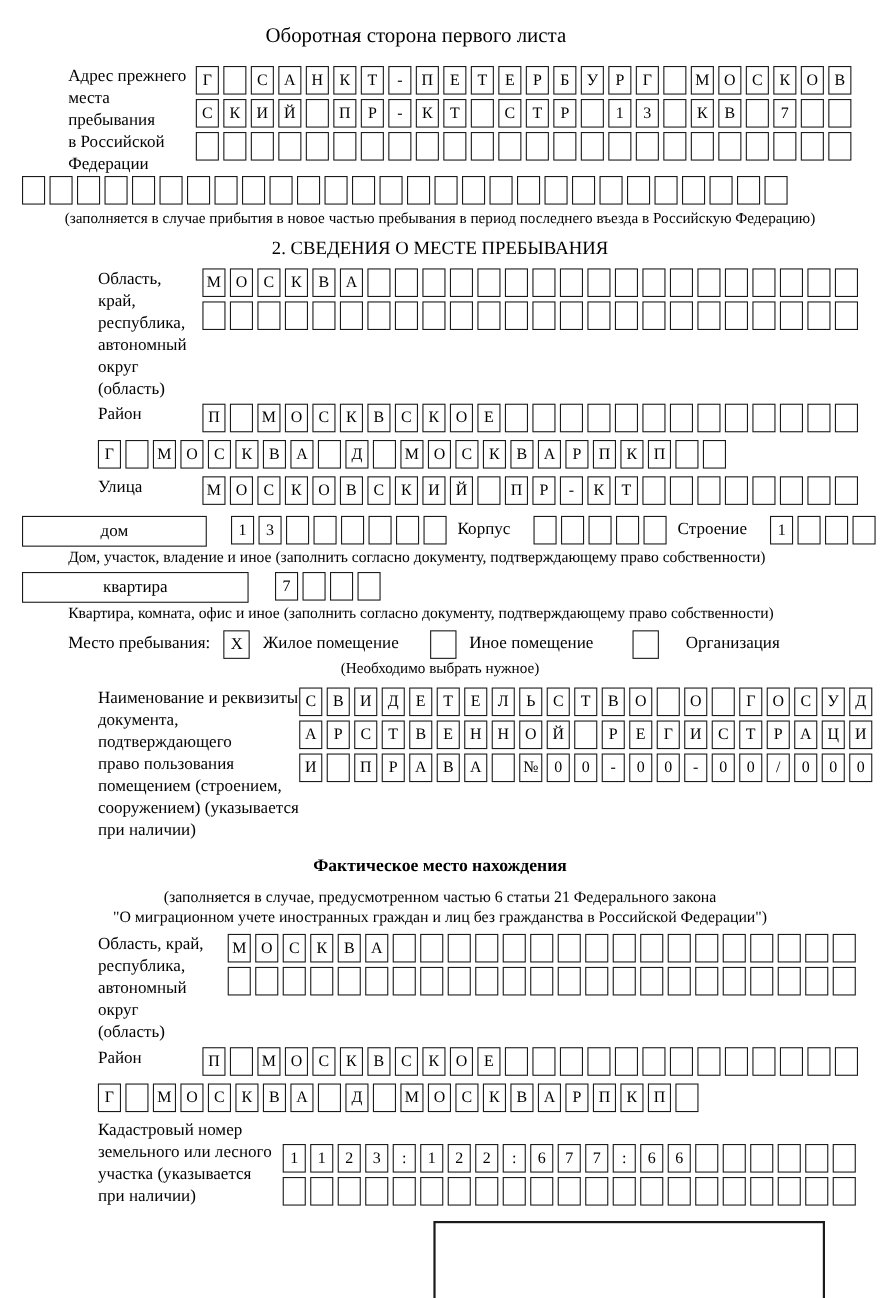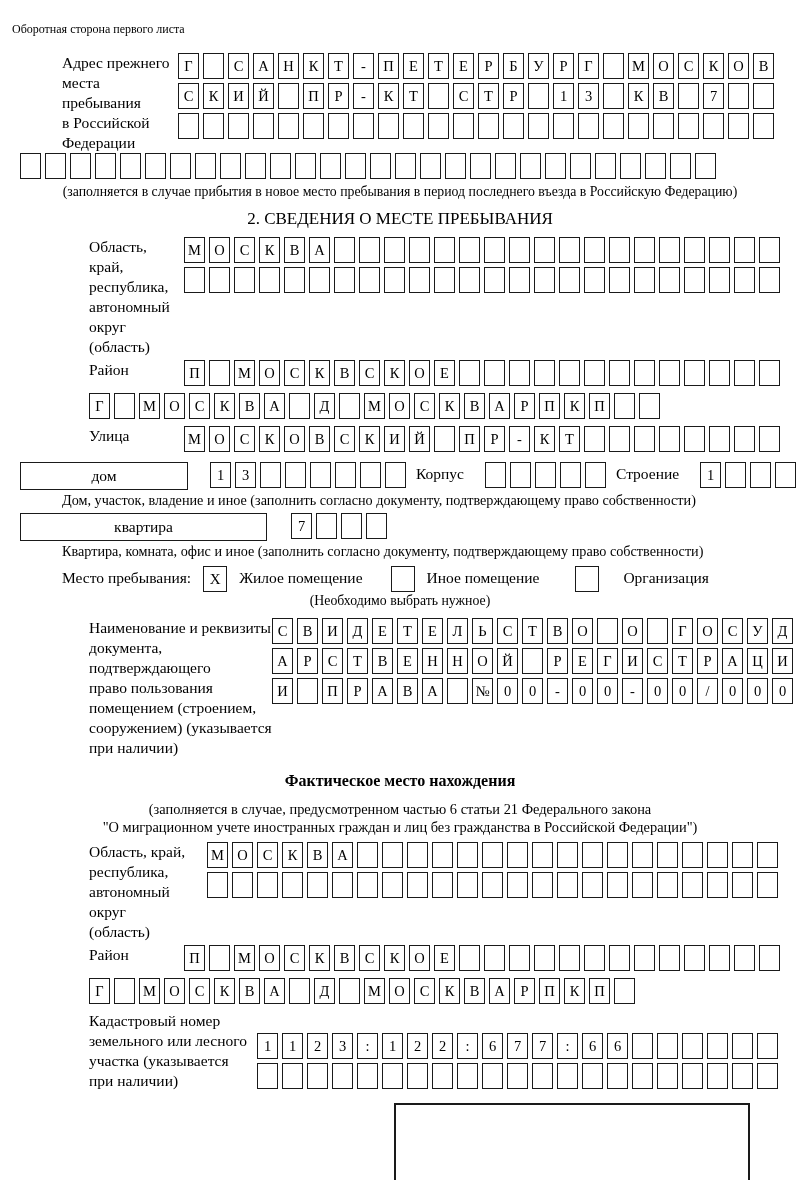--- a/index.html
+++ b/index.html
@@ -2,21 +2,21 @@
 <html><head>
 <meta charset="utf-8">
 <style>
   * { margin:0; padding:0; box-sizing:border-box; }
   html,body { background:#ffffff; }
   body {
     width:800px; height:1180px; overflow:hidden;
     font-family:"Liberation Serif", serif; color:#000;
     position:relative;
   }
-  .header-note { padding:22px 56px 0 12px; text-align:left; font-size:12px; }
+  .header-note { padding:22px 56px 0 12px; text-align:center; font-size:19px; }
 
   .flex-row { display:flex; align-items:flex-start; }
   .label { font-size:15.5px; line-height:20px; }
   .boxes-col { display:block; }
 
   .box-row { white-space:nowrap; height:26px; margin-bottom:4px; display:block; }
   .box-row.inline { display:inline-block; vertical-align:top; margin-bottom:0;padding-left:14px; }
   .cbox {
     display:inline-block; width:21px; height:26px;
     border:1.5px solid #1a1a1a; margin-right:4px;
@@ -42,21 +42,21 @@
   .block-gap { margin-top:8px; }
   .row-gap { margin-top:3px; }
 
   .wide-box {
     display:inline-block; border:1.5px solid #1a1a1a; height:28px;
     line-height:25px; text-align:center; font-size:15.5px; vertical-align:top;
   }
   .dom-row { margin:6px 0 0 20px; white-space:nowrap; }
   .dom-box { width:168px; margin-right:8px; }
   .kvartira-row { margin:4px 0 0 20px; white-space:nowrap; }
-  .kvartira-box { width:247px; margin-right:10px; }
+  .kvartira-box { width:206px; margin-right:10px; }
   .inline-label { font-size:15.5px; display:inline-block; margin:3px 7px 0 6px; vertical-align:top; }
 
   .hint { font-size:14.2px; margin:2px 0 4px 62px; }
 
   .mesto-row { margin:6px 0 0 62px; white-space:nowrap; }
   .mesto-label { font-size:15.5px; display:inline-block; margin-top:3px; vertical-align:top; }
   .check-box {
     display:inline-block; width:24px; height:26px; border:1.5px solid #1a1a1a;
     text-align:center; line-height:24px; font-size:15px; margin:0 12px; vertical-align:top;
   }
@@ -76,21 +76,21 @@
 
   <div class="flex-row prev-address">
     <div class="label" style="width:116px">Адрес прежнего<br>места пребывания<br>в Российской<br>Федерации</div>
     <div class="boxes-col">
       <div class="box-row"><span class="cbox">Г</span><span class="cbox"></span><span class="cbox">С</span><span class="cbox">А</span><span class="cbox">Н</span><span class="cbox">К</span><span class="cbox">Т</span><span class="cbox">-</span><span class="cbox">П</span><span class="cbox">Е</span><span class="cbox">Т</span><span class="cbox">Е</span><span class="cbox">Р</span><span class="cbox">Б</span><span class="cbox">У</span><span class="cbox">Р</span><span class="cbox">Г</span><span class="cbox"></span><span class="cbox">М</span><span class="cbox">О</span><span class="cbox">С</span><span class="cbox">К</span><span class="cbox">О</span><span class="cbox">В</span></div>
       <div class="box-row"><span class="cbox">С</span><span class="cbox">К</span><span class="cbox">И</span><span class="cbox">Й</span><span class="cbox"></span><span class="cbox">П</span><span class="cbox">Р</span><span class="cbox">-</span><span class="cbox">К</span><span class="cbox">Т</span><span class="cbox"></span><span class="cbox">С</span><span class="cbox">Т</span><span class="cbox">Р</span><span class="cbox"></span><span class="cbox">1</span><span class="cbox">3</span><span class="cbox"></span><span class="cbox">К</span><span class="cbox">В</span><span class="cbox"></span><span class="cbox">7</span><span class="cbox"></span><span class="cbox"></span></div>
       <div class="box-row"><span class="cbox"></span><span class="cbox"></span><span class="cbox"></span><span class="cbox"></span><span class="cbox"></span><span class="cbox"></span><span class="cbox"></span><span class="cbox"></span><span class="cbox"></span><span class="cbox"></span><span class="cbox"></span><span class="cbox"></span><span class="cbox"></span><span class="cbox"></span><span class="cbox"></span><span class="cbox"></span><span class="cbox"></span><span class="cbox"></span><span class="cbox"></span><span class="cbox"></span><span class="cbox"></span><span class="cbox"></span><span class="cbox"></span><span class="cbox"></span></div>
     </div>
   </div>
   <div class="box-row overflow-row"><span class="cbox"></span><span class="cbox"></span><span class="cbox"></span><span class="cbox"></span><span class="cbox"></span><span class="cbox"></span><span class="cbox"></span><span class="cbox"></span><span class="cbox"></span><span class="cbox"></span><span class="cbox"></span><span class="cbox"></span><span class="cbox"></span><span class="cbox"></span><span class="cbox"></span><span class="cbox"></span><span class="cbox"></span><span class="cbox"></span><span class="cbox"></span><span class="cbox"></span><span class="cbox"></span><span class="cbox"></span><span class="cbox"></span><span class="cbox"></span><span class="cbox"></span><span class="cbox"></span><span class="cbox"></span><span class="cbox"></span></div>
-  <div class="note">(заполняется в случае прибытия в новое место пребывания в период последнего въезда в Российскую Федерацию)</div>
+  <div class="note">(заполняется в случае прибытия в новое частью пребывания в период последнего въезда в Российскую Федерацию)</div>
 
   <div class="heading">2. СВЕДЕНИЯ О МЕСТЕ ПРЕБЫВАНИЯ</div>
 
   <div class="flex-row m-left block-gap">
     <div class="label w95">Область, край,<br>республика,<br>автономный<br>округ (область)</div>
     <div class="boxes-col">
       <div class="box-row"><span class="cbox">М</span><span class="cbox">О</span><span class="cbox">С</span><span class="cbox">К</span><span class="cbox">В</span><span class="cbox">А</span><span class="cbox"></span><span class="cbox"></span><span class="cbox"></span><span class="cbox"></span><span class="cbox"></span><span class="cbox"></span><span class="cbox"></span><span class="cbox"></span><span class="cbox"></span><span class="cbox"></span><span class="cbox"></span><span class="cbox"></span><span class="cbox"></span><span class="cbox"></span><span class="cbox"></span><span class="cbox"></span><span class="cbox"></span><span class="cbox"></span></div>
       <div class="box-row"><span class="cbox"></span><span class="cbox"></span><span class="cbox"></span><span class="cbox"></span><span class="cbox"></span><span class="cbox"></span><span class="cbox"></span><span class="cbox"></span><span class="cbox"></span><span class="cbox"></span><span class="cbox"></span><span class="cbox"></span><span class="cbox"></span><span class="cbox"></span><span class="cbox"></span><span class="cbox"></span><span class="cbox"></span><span class="cbox"></span><span class="cbox"></span><span class="cbox"></span><span class="cbox"></span><span class="cbox"></span><span class="cbox"></span><span class="cbox"></span></div>
     </div>
   </div>

